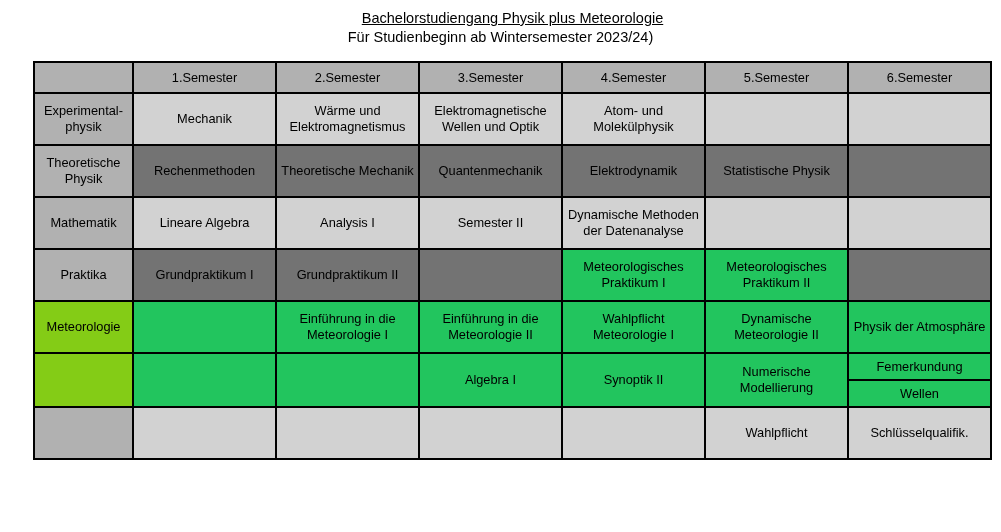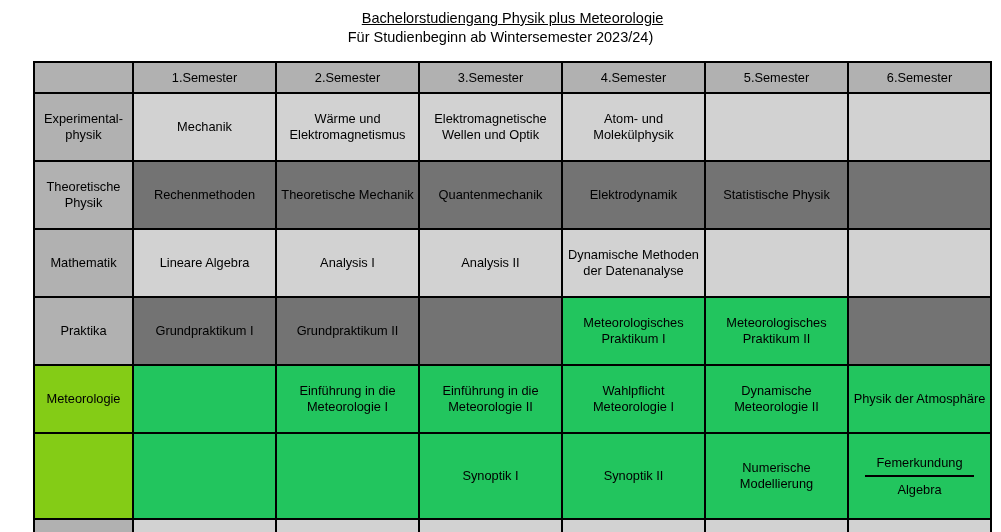--- a/index.html
+++ b/index.html
@@ -11,31 +11,31 @@
   .t1 { text-decoration:underline;padding-left:24px; }
 
   table.curriculum { position:absolute; left:21px; top:61px; border-collapse:collapse;
                      table-layout:fixed;margin-left:12px; }
   .curriculum th, .curriculum td {
       border:2px solid #000; font-size:12.8px; font-weight:normal;
       text-align:center; vertical-align:middle; padding:2px 4px;
       line-height:1.25; overflow:hidden; word-wrap:break-word;
   }
   .curriculum thead th { height:25px; }
-  .curriculum tbody tr { height:68px; }
+  .curriculum tbody tr { height:52px; }
 
   .hg { background:#b1b1b1; }   
   .lg { background:#d2d2d2; }   
   .w  { background:#737373; }   
   .g  { background:#22c55e; }   
   .dg { background:#84cc16; }   
 
   .rowhead { white-space:pre-line; }
 
-  td.split { padding:16px; }
+  td.split { padding:0; }
   .split-wrap { display:flex; flex-direction:column; width:100%; height:52px; }
   .split-wrap > div { flex:1 1 50%; display:flex; align-items:center; justify-content:center;
                       font-size:12.8px; line-height:1.2; }
   .split-wrap > div:first-child { border-bottom:2px solid #000; }
 </style>
 </head>
 <body>
 
 <div class="page">
 
@@ -82,21 +82,21 @@
         <td class="w">Theoretische Mechanik</td>
         <td class="w">Quantenmechanik</td>
         <td class="w">Elektrodynamik</td>
         <td class="w">Statistische Physik</td>
         <td class="w"></td>
       </tr>
       <tr>
         <th class="hg rowhead">Mathematik</th>
         <td class="lg">Lineare Algebra</td>
         <td class="lg">Analysis I</td>
-        <td class="lg">Analysis II</td>
+        <td class="lg">Semester II</td>
         <td class="lg">Dynamische Methoden der Datenanalyse</td>
         <td class="lg"></td>
         <td class="lg"></td>
       </tr>
       <tr>
         <th class="hg rowhead">Praktika</th>
         <td class="w">Grundpraktikum I</td>
         <td class="w">Grundpraktikum II</td>
         <td class="w"></td>
         <td class="g">Meteorologisches Praktikum I</td>
@@ -109,27 +109,27 @@
         <td class="g">Einführung in die Meteorologie I</td>
         <td class="g">Einführung in die Meteorologie II</td>
         <td class="g">Wahlpflicht Meteorologie I</td>
         <td class="g">Dynamische Meteorologie II</td>
         <td class="g">Physik der Atmosphäre</td>
       </tr>
       <tr>
         <th class="dg rowhead"></th>
         <td class="g"></td>
         <td class="g"></td>
-        <td class="g">Synoptik I</td>
+        <td class="g">Algebra I</td>
         <td class="g">Synoptik II</td>
         <td class="g">Numerische Modellierung</td>
         <td class="g split">
           <div class="split-wrap">
             <div>Femerkundung</div>
-            <div>Algebra</div>
+            <div>Wellen</div>
           </div>
         </td>
       </tr>
       <tr>
         <th class="hg rowhead"></th>
         <td class="lg"></td>
         <td class="lg"></td>
         <td class="lg"></td>
         <td class="lg"></td>
         <td class="lg">Wahlpflicht</td>

